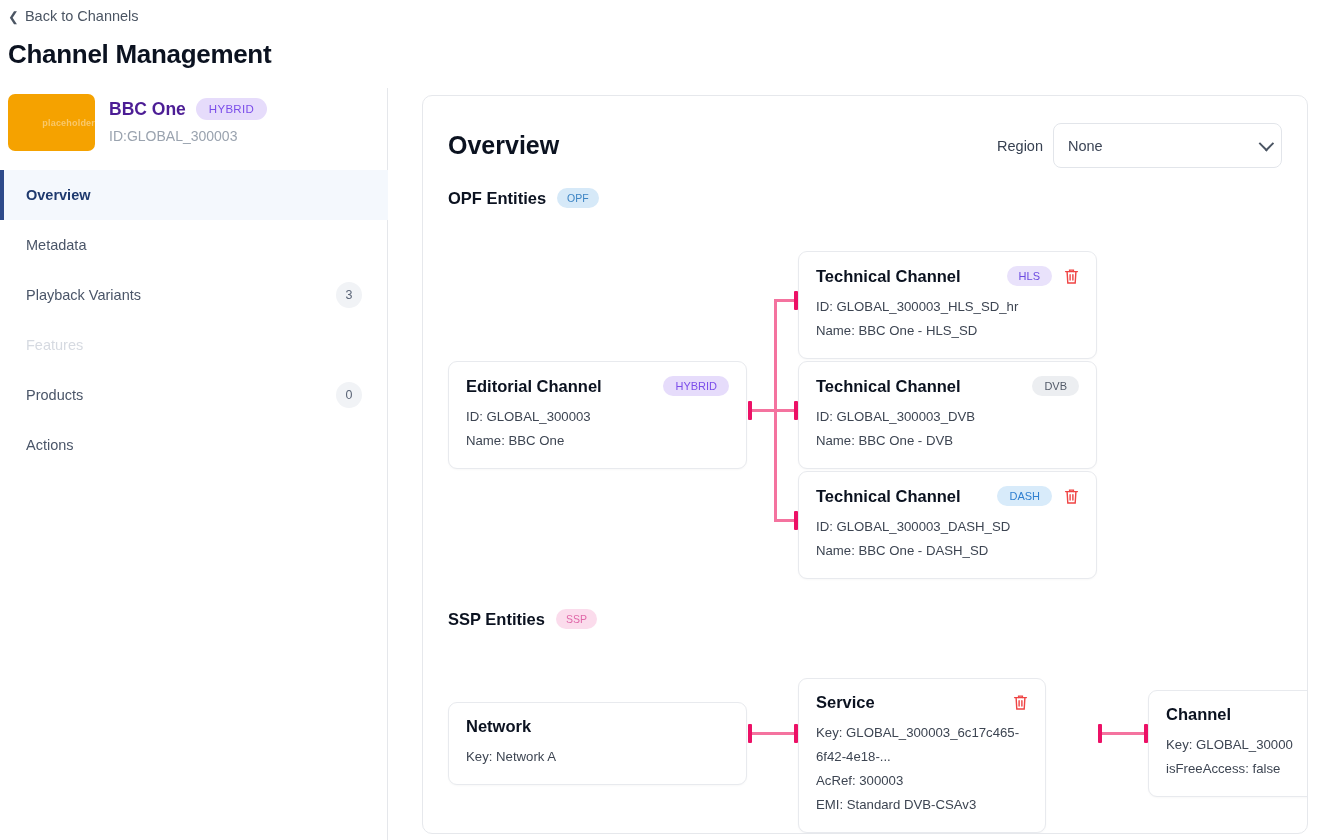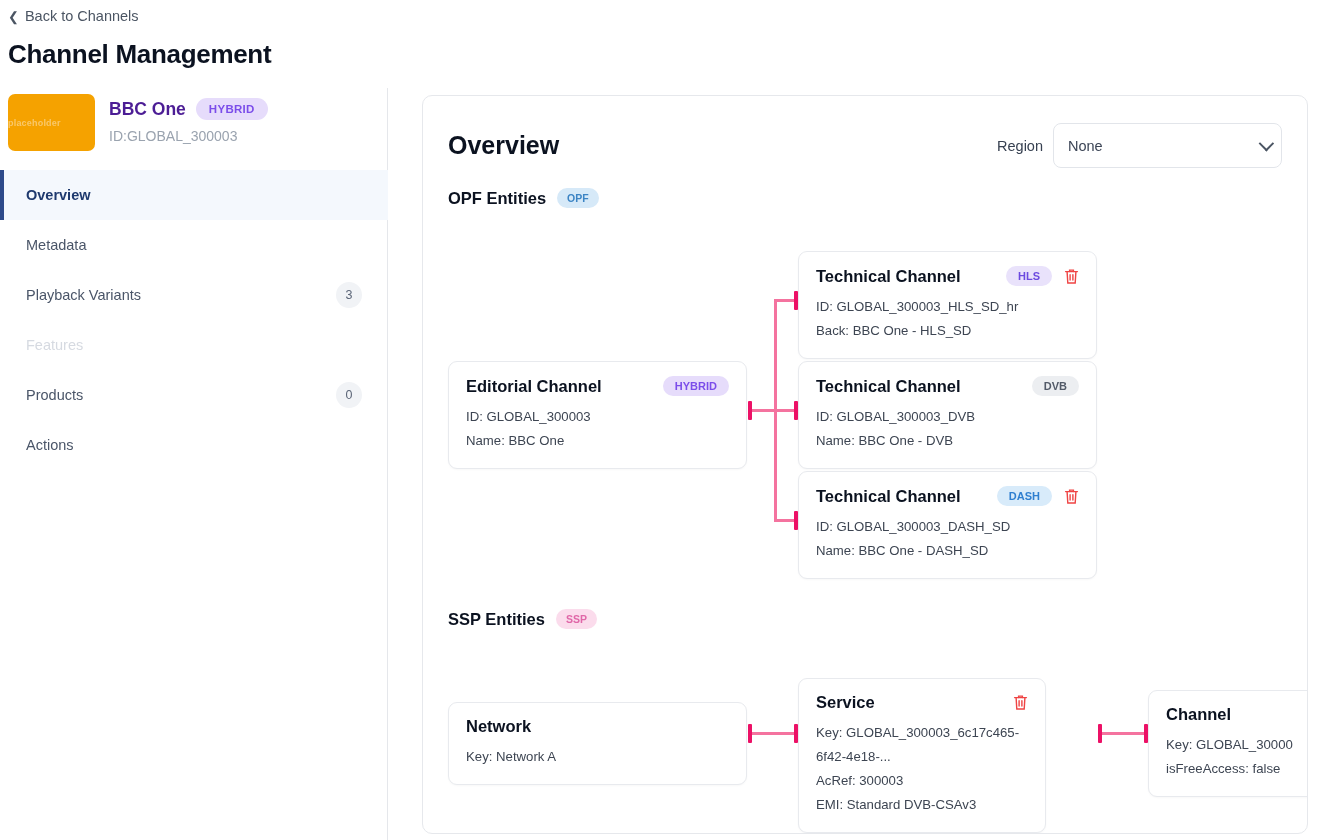--- a/index.html
+++ b/index.html
@@ -32,33 +32,33 @@
     border-right: 1px solid #e5e7eb;
     background: #ffffff;
   }
   .channel-head {
     position: absolute; left: 8px; top: 6px;
     display: flex; align-items: flex-start; gap: 14px;
   }
   .thumb {
     width: 87px; height: 57px; border-radius: 7px;
     background: #F5A200;
-    display: flex; align-items: center; justify-content: flex-start;
+    display: flex; align-items: center; justify-content: flex-end;
   }
   .thumb-text {
     font-size: 9px; font-weight: bold; color: #f9c86a; letter-spacing: 0.2px;
   }
   .chan-meta { padding-top: 4px; }
   .chan-row { display: flex; align-items: center; gap: 10px; }
   .chan-name { font-size: 17.5px; font-weight: bold; color: #4c1d95; }
   .chan-id { margin-top: 8px; font-size: 14px; color: #9aa3af; }
 
   .badge {
     display: inline-flex; align-items: center; justify-content: center;
-    border-radius: 999px; font-weight: bold; white-space: nowrap;
+    border-radius: 999px; font-weight: normal; white-space: nowrap;
   }
   .badge-hybrid-lg {
     background: #e6dcfb; color: #7b4dea;
     font-size: 11.5px; padding: 5px 13px; letter-spacing: 0.3px;
   }
 
   .nav { position: absolute; left: 0; top: 82px; width: 388px; }
   .nav-item {
     position: relative; height: 50px;
     display: flex; align-items: center;
@@ -232,21 +232,21 @@
       <span class="trash">
         <svg width="15" height="17" viewBox="0 0 15 17" fill="none" stroke="#ef4444" stroke-width="1.4" stroke-linecap="round">
           <path d="M1.6 3.6h11.8"></path>
             <path d="M5.6 3.6V2.1h3.8v1.5"></path>
           <path d="M3.1 3.6l.7 11.4h7.4l.7-11.4"></path>
           <path d="M6.1 6.7v5.4M8.9 6.7v5.4"></path>
         </svg>
       </span>
     </div>
     <div class="card-line">ID: GLOBAL_300003_HLS_SD_hr</div>
-    <div class="card-line">Back: BBC One - HLS_SD</div>
+    <div class="card-line">Name: BBC One - HLS_SD</div>
   </div>
 
   <div class="card" style="left:375px; top:265px; width:299px;">
     <div class="card-top">
       <span class="card-title">Technical Channel</span>
       <span class="card-spacer"></span>
       <span class="badge badge-dvb">DVB</span>
     </div>
     <div class="card-line">ID: GLOBAL_300003_DVB</div>
     <div class="card-line">Name: BBC One - DVB</div>

